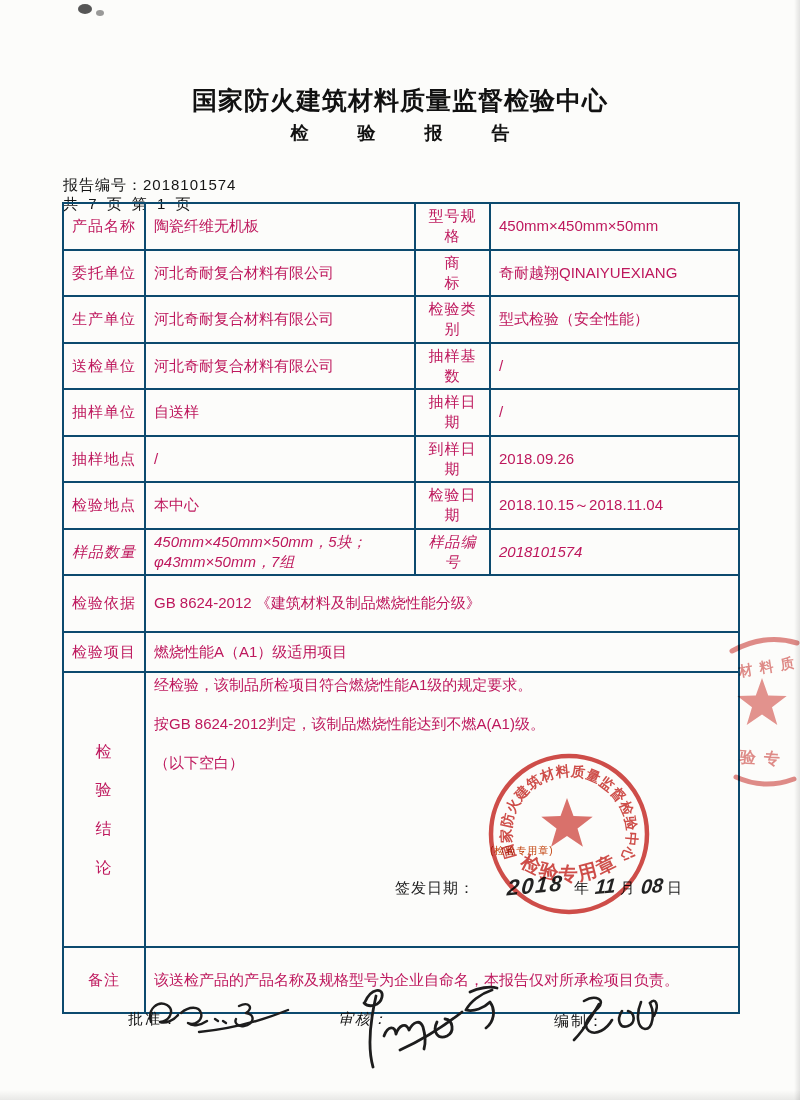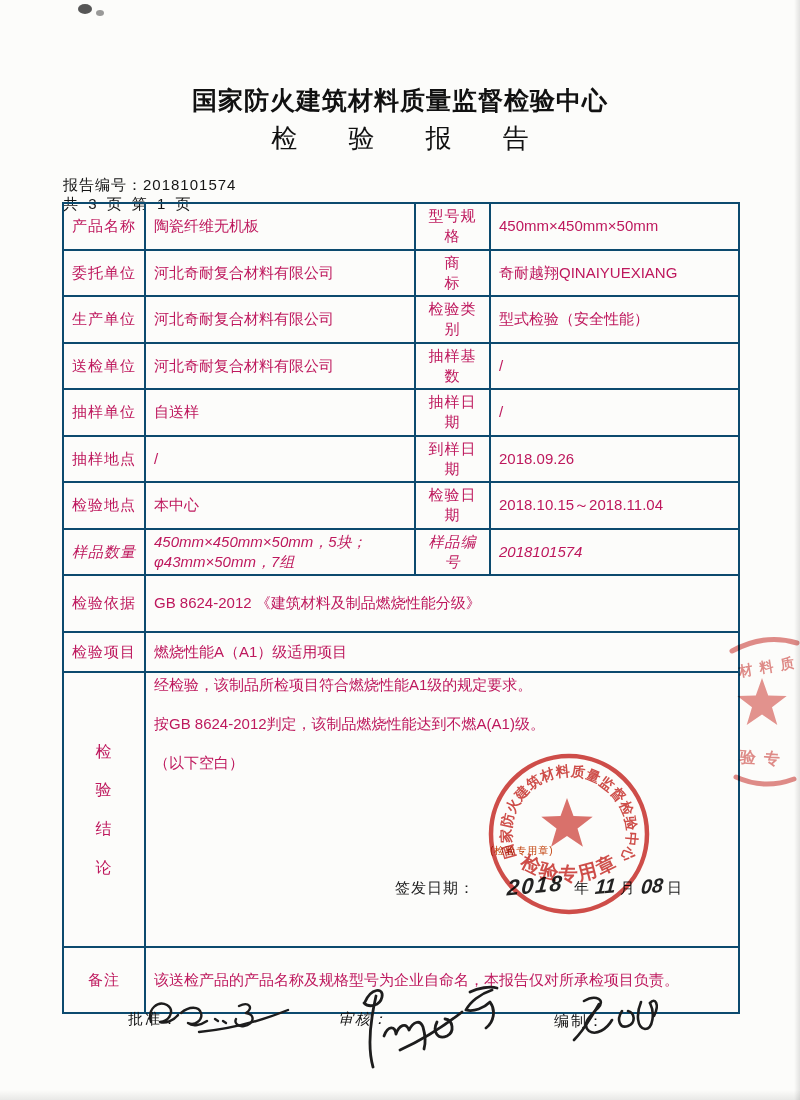--- a/index.html
+++ b/index.html
@@ -10,21 +10,21 @@
     color:#161616;
   }
   .abs{position:absolute;}
   
   .org-name{
     top:84px;left:0;width:800px;text-align:center;
     font-size:25px;font-weight:bold;letter-spacing:1px;color:#111;
   }
   .doc-title{
     top:121px;left:0;width:800px;text-align:center;
-    font-size:26px;font-weight:normal;letter-spacing:22px;text-indent:22px;color:#111;
+    font-size:18px;font-weight:bold;letter-spacing:22px;text-indent:22px;color:#111;
   }
   .meta-row{
     top:176px;left:63px;width:674px;display:flex;justify-content:space-between;
     font-size:15px;color:#141414;flex-direction:column;
   }
   .meta-left{letter-spacing:1px;}
   .meta-right{letter-spacing:3px;}
   
   table.report{
     position:absolute;top:202px;left:62px;width:676px;
@@ -70,21 +70,21 @@
   .edge-bottom{bottom:0;left:0;width:800px;height:10px;background:linear-gradient(to bottom,rgba(0,0,0,0),rgba(0,0,0,.08));z-index:8;}
 </style>
 </head>
 <body>
 
 <div class="abs org-name">国家防火建筑材料质量监督检验中心</div>
 <div class="abs doc-title">检 验 报 告</div>
 
 <div class="abs meta-row">
   <div class="meta-left"><span>报告编号：</span><span>2018101574</span></div>
-  <div class="meta-right">共 3 页 第 1 页</div>
+  <div class="meta-right">共 7 页 第 1 页</div>
 </div>
 
 <table class="report">
   <colgroup>
       <col style="width:82px">
       <col style="width:270px">
       <col style="width:75px">
       <col style="width:249px">
     </colgroup>
   <tbody>

